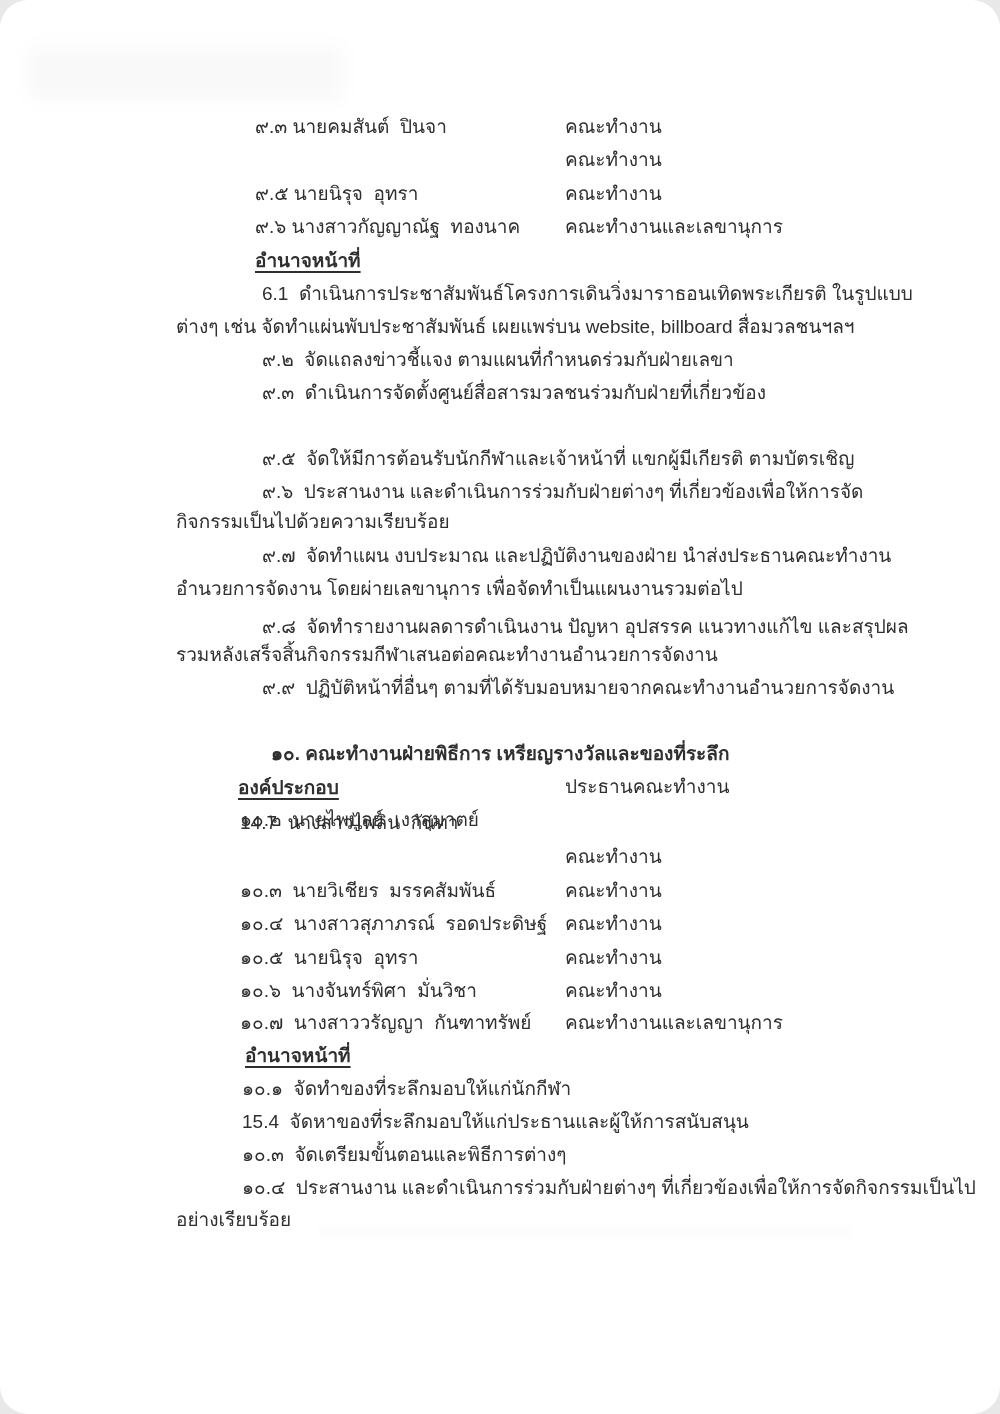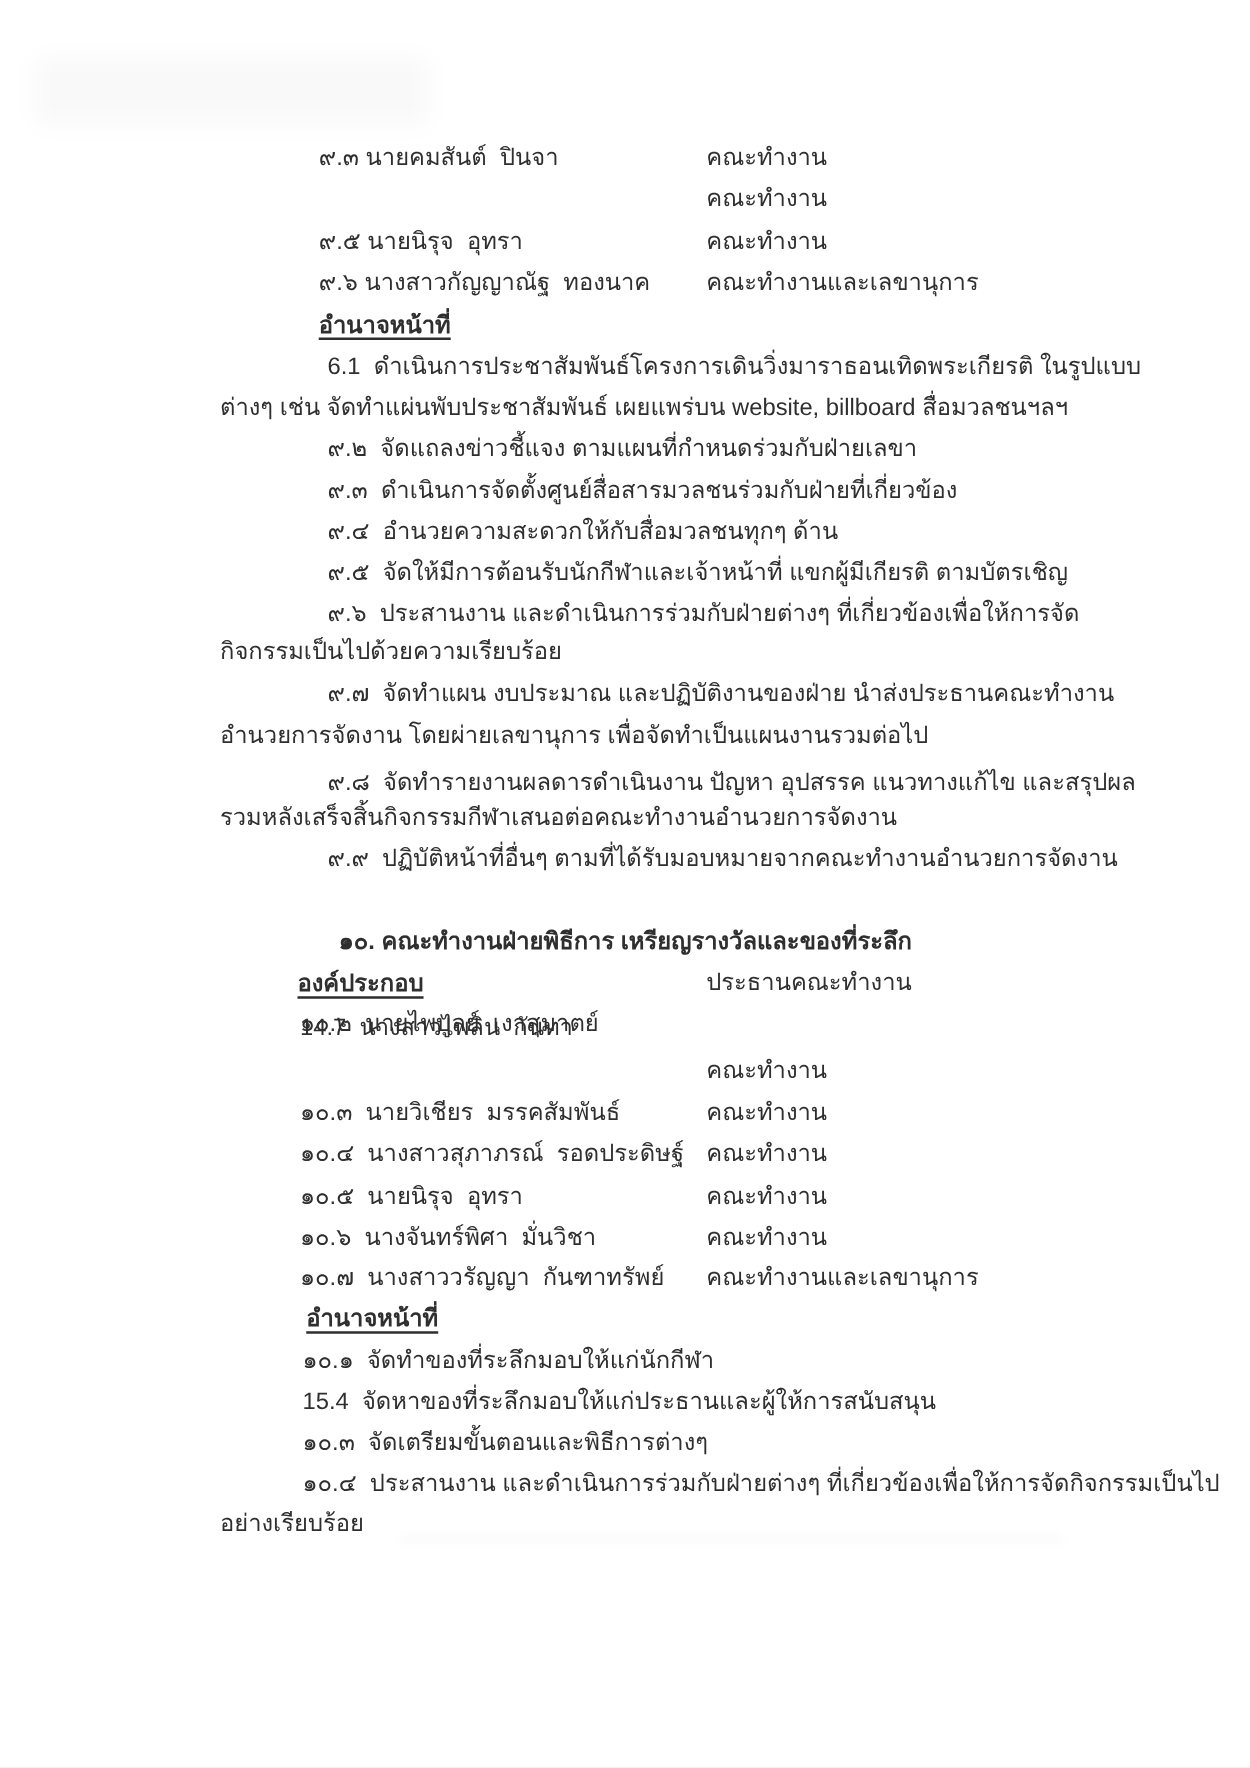--- a/index.html
+++ b/index.html
@@ -5,20 +5,21 @@
   html,body { margin:0; padding:0; background:#e8e8e8; }
   .page {
     position:relative;
     width:1000px; height:1414px;
     margin:0 auto;
     background:#ffffff;
     font-family:"Liberation Sans", sans-serif;
     color:#2f2f2f;
     font-size:19px;
     overflow:hidden;
+    border-radius:28px;
   }
   .line { position:absolute; white-space:pre; line-height:24px; }
   
   .mem9  { left:255px; }
   .mem10 { left:240px; }
   .role  { left:565px; }
   .duty9 { left:262px; }
   .duty10{ left:242px; }
   .cont  { left:176px; }
   .h9    { left:255px; }
@@ -59,21 +60,20 @@
 
   <div class="line mem9" style="top:215px">๙.๖ นางสาวกัญญาณัฐ  ทองนาค</div>
   <div class="line role" style="top:215px">คณะทำงานและเลขานุการ</div>
 
   <div class="line h9 underlined" style="top:249px">อำนาจหน้าที่</div>
 
   <div class="line duty9" style="top:282px">6.1  ดำเนินการประชาสัมพันธ์โครงการเดินวิ่งมาราธอนเทิดพระเกียรติ ในรูปแบบ</div>
   <div class="line cont" style="top:315px">ต่างๆ เช่น จัดทำแผ่นพับประชาสัมพันธ์ เผยแพร่บน website, billboard สื่อมวลชนฯลฯ</div>
   <div class="line duty9" style="top:348px">๙.๒  จัดแถลงข่าวชี้แจง ตามแผนที่กำหนดร่วมกับฝ่ายเลขา</div>
   <div class="line duty9" style="top:381px">๙.๓  ดำเนินการจัดตั้งศูนย์สื่อสารมวลชนร่วมกับฝ่ายที่เกี่ยวข้อง</div>
-  <div class="line duty9" style="top:414px">๙.๔  อำนวยความสะดวกให้กับสื่อมวลชนทุกๆ ด้าน</div>
   <div class="line duty9" style="top:447px">๙.๕  จัดให้มีการต้อนรับนักกีฬาและเจ้าหน้าที่ แขกผู้มีเกียรติ ตามบัตรเชิญ</div>
   <div class="line duty9" style="top:480px">๙.๖  ประสานงาน และดำเนินการร่วมกับฝ่ายต่างๆ ที่เกี่ยวข้องเพื่อให้การจัด</div>
   <div class="line cont" style="top:510px">กิจกรรมเป็นไปด้วยความเรียบร้อย</div>
   <div class="line duty9" style="top:544px">๙.๗  จัดทำแผน งบประมาณ และปฏิบัติงานของฝ่าย นำส่งประธานคณะทำงาน</div>
   <div class="line cont" style="top:577px">อำนวยการจัดงาน โดยผ่ายเลขานุการ เพื่อจัดทำเป็นแผนงานรวมต่อไป</div>
   <div class="line duty9" style="top:615px">๙.๘  จัดทำรายงานผลดารดำเนินงาน ปัญหา อุปสรรค แนวทางแก้ไข และสรุปผล</div>
   <div class="line cont" style="top:643px">รวมหลังเสร็จสิ้นกิจกรรมกีฬาเสนอต่อคณะทำงานอำนวยการจัดงาน</div>
   <div class="line duty9" style="top:676px">๙.๙  ปฏิบัติหน้าที่อื่นๆ ตามที่ได้รับมอบหมายจากคณะทำงานอำนวยการจัดงาน</div>
 
   <div class="line t10 bold" style="top:742px">๑๐. คณะทำงานฝ่ายพิธีการ เหรียญรางวัลและของที่ระลึก</div>

